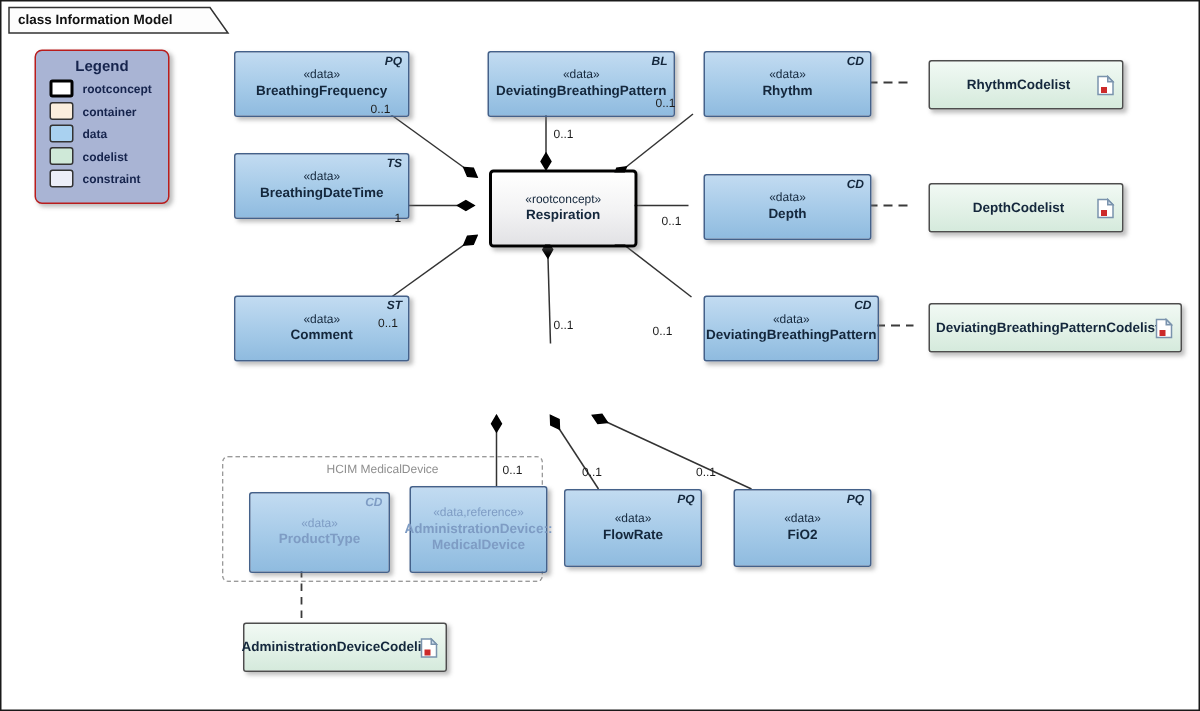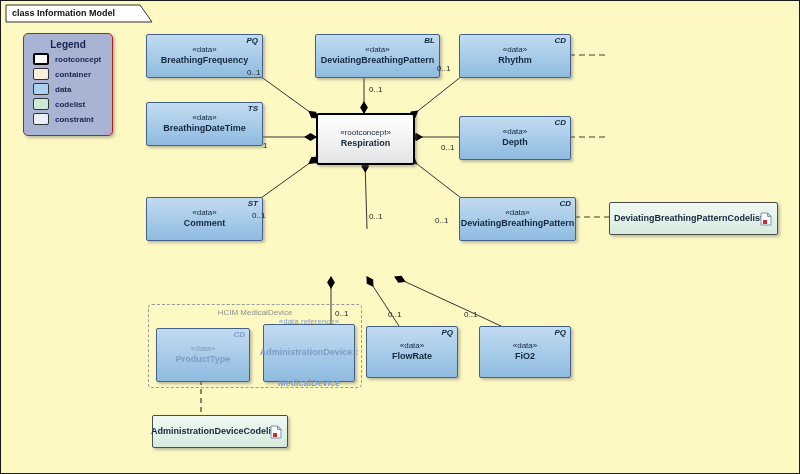--- a/index.html
+++ b/index.html
@@ -1,23 +1,23 @@
 <!DOCTYPE html>
 <html><head>
 <meta charset="utf-8">
 <style>
   html,body{margin:0;padding:0;background:#ddd;font-family:"Liberation Sans",sans-serif;}
-  #canvas{position:relative;width:798px;height:472px;background:#fef9c3;border:1px solid #1a1a1a;margin:0 auto;overflow:hidden;}
+  #canvas{position:relative;width:798px;height:472px;background:#ffffff;border:1px solid #1a1a1a;margin:0 auto;overflow:hidden;}
   #wires{position:absolute;left:0;top:0;width:798px;height:472px;pointer-events:none;}
 
   .node{position:absolute;border:1px solid #44618a;border-radius:2px;
         background:linear-gradient(180deg,#c2dbf1 0%,#a5cae8 55%,#8fbbdf 100%);
         box-shadow:2px 2px 3px rgba(110,110,110,.45);
         display:flex;flex-direction:column;align-items:center;justify-content:center;
-        text-align:center;color:#14273c;line-height:1.25;}
+        text-align:center;color:#14273c;line-height:1.25;margin-left:10px;}
   .stereo{font-size:8px;}
   .nname{font-size:9px;font-weight:bold;}
   .type-tag{position:absolute;top:1px;right:4px;font-size:8px;font-style:italic;font-weight:bold;}
 
   .root{background:linear-gradient(180deg,#ffffff 0%,#f2f2f3 55%,#e2e2e5 100%);
         border:2.5px solid #000;border-radius:3px;}
   .container-node{background:linear-gradient(180deg,#fdf6ea 0%,#faeeda 55%,#f4e3c9 100%);
         border:1px solid #968972;}
   .codelist{background:linear-gradient(180deg,#f1f9f4 0%,#e2f1e7 55%,#d5eadc 100%);
         border:1px solid #4d4d4d;flex-direction:row;}
@@ -112,38 +112,54 @@
     <div class="stereo">«data»</div>
     <div class="nname">DeviatingBreathingPattern</div>
   </div>
 
   <div class="node" style="left:458px;top:33px;width:110px;height:42px;">
     <div class="type-tag">CD</div>
     <div class="stereo">«data»</div>
     <div class="nname">Rhythm</div>
   </div>
 
+  <div class="node codelist" style="left:608px;top:39px;width:128px;height:31px;">
+    <div class="nname">RhythmCodelist</div>
+    <svg class="doc-icon" width="12" height="14" viewBox="0 0 12 14">
+      <path d="M1,1 h6.5 l3.5,3.5 v8.5 h-10 z" fill="#fff" stroke="#7a93ad"></path>
+      <path d="M7.5,1 l3.5,3.5 h-3.5 z" fill="#cfdeec" stroke="#7a93ad"></path>
+      <rect x="3" y="8" width="4" height="4" fill="#cc2a2a"></rect>
+    </svg>
+  </div>
 
   <div class="node" style="left:145px;top:101px;width:115px;height:42px;">
     <div class="type-tag">TS</div>
     <div class="stereo">«data»</div>
     <div class="nname">BreathingDateTime</div>
   </div>
 
   <div class="node root" style="left:315px;top:112px;width:95px;height:48px;">
     <div class="stereo">«rootconcept»</div>
     <div class="nname">Respiration</div>
   </div>
 
   <div class="node" style="left:458px;top:115px;width:110px;height:42px;">
     <div class="type-tag">CD</div>
     <div class="stereo">«data»</div>
     <div class="nname">Depth</div>
   </div>
 
+  <div class="node codelist" style="left:608px;top:121px;width:128px;height:31px;">
+    <div class="nname">DepthCodelist</div>
+    <svg class="doc-icon" width="12" height="14" viewBox="0 0 12 14">
+      <path d="M1,1 h6.5 l3.5,3.5 v8.5 h-10 z" fill="#fff" stroke="#7a93ad"></path>
+      <path d="M7.5,1 l3.5,3.5 h-3.5 z" fill="#cfdeec" stroke="#7a93ad"></path>
+      <rect x="3" y="8" width="4" height="4" fill="#cc2a2a"></rect>
+    </svg>
+  </div>
 
   <div class="node" style="left:145px;top:196px;width:115px;height:42px;">
     <div class="type-tag">ST</div>
     <div class="stereo">«data»</div>
     <div class="nname">Comment</div>
   </div>
 
   <div class="node" style="left:458px;top:196px;width:115px;height:42px;">
     <div class="type-tag">CD</div>
     <div class="stereo">«data»</div>
@@ -163,21 +179,21 @@
   <div class="group-box" style="left:147px;top:303px;width:212px;height:82px;">
     <div class="group-label">HCIM MedicalDevice</div>
   </div>
 
   <div class="node ghost" style="left:155px;top:327px;width:92px;height:52px;">
     <div class="type-tag">CD</div>
     <div class="stereo">«data»</div>
     <div class="nname">ProductType</div>
   </div>
 
-  <div class="node ghost" style="left:262px;top:323px;width:90px;height:56px;gap:20px;">
+  <div class="node ghost" style="left:262px;top:323px;width:90px;height:56px;">
     <div class="stereo">«data,reference»</div>
     <div class="nname">AdministrationDevice::</div>
     <div class="nname">MedicalDevice</div>
   </div>
 
   <div class="node" style="left:365px;top:325px;width:90px;height:50px;">
     <div class="type-tag">PQ</div>
     <div class="stereo">«data»</div>
     <div class="nname">FlowRate</div>
   </div>

